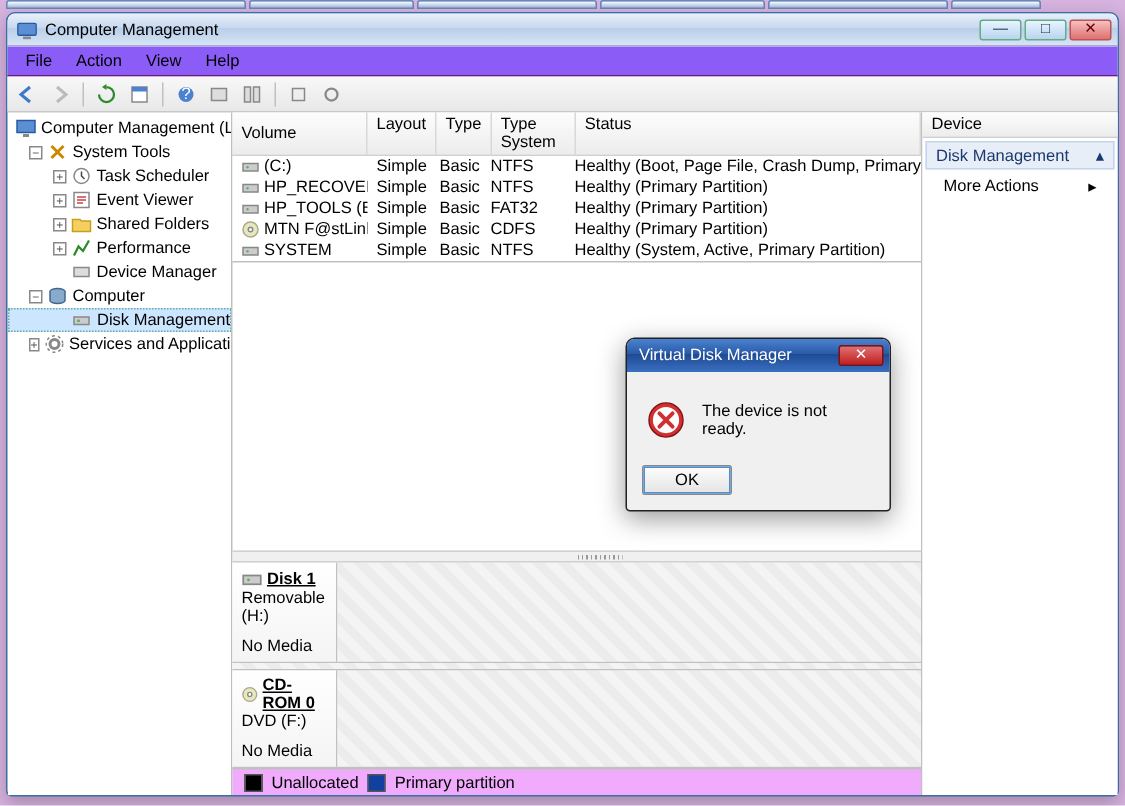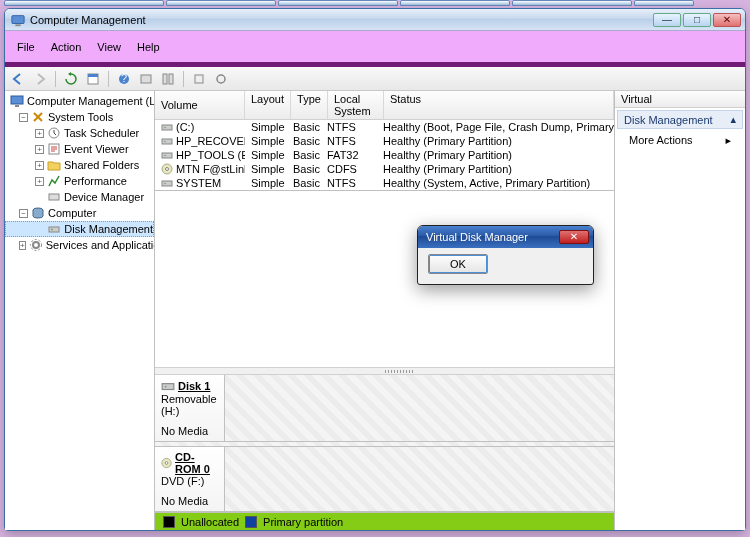--- a/index.html
+++ b/index.html
@@ -6,21 +6,21 @@
 body { background: #d7b3e0; width: 750px; height: 537px; overflow: hidden; position: relative; }
 .taskbar-frag { position: absolute; top: 0; left: 0; right: 0; height: 10px; display: flex; gap: 2px; padding: 0 4px; }
 .taskbar-frag .frag { height: 6px; background: linear-gradient(180deg,#fff,#a0c0e0); border: 1px solid #6688bb; border-radius: 2px 2px 0 0; flex: 0 0 auto; }
 .window { position: absolute; top: 8px; left: 4px; right: 4px; bottom: 6px; background: #fff; border: 1px solid #3a6ea5; border-radius: 6px 6px 4px 4px; box-shadow: 0 4px 12px rgba(0,0,0,0.25); display: flex; flex-direction: column; }
 .titlebar { height: 22px; background: linear-gradient(180deg,#e8f0fb 0%,#c8d8ee 45%,#b8cee8 46%,#d6e4f5 100%); border-bottom: 1px solid #aac; border-radius: 5px 5px 0 0; display: flex; align-items: center; padding: 0 4px 0 6px; }
 .titlebar .app-icon { width: 14px; height: 14px; margin-right: 5px; }
 .titlebar .title { flex: 1; color: #000; }
 .win-btns { display: flex; gap: 2px; }
 .win-btn { width: 28px; height: 14px; border-radius: 2px; border: 1px solid #6a8; background: linear-gradient(180deg,#e8f4ff,#b8d4f0); display:flex;align-items:center;justify-content:center;color:#234;font-size:10px;line-height:1; }
 .win-btn.close { border-color:#b55; background: linear-gradient(180deg,#f5c0c0,#e07070); color:#600; }
-.menubar { height: 36px; background:#f0abfc; border-bottom:5px solid #701a75; display:flex; align-items:center; padding:0 4px; gap:0; }
+.menubar { height: 20px; background:#8b5cf6; border-bottom:1px solid #701a75; display:flex; align-items:center; padding:0 4px; gap:0; }
 .menubar span { padding: 2px 8px; cursor:default; }
 .toolbar { height: 24px; background:linear-gradient(180deg,#f8f8f8,#e8e8e8); border-bottom:1px solid #c8c8c8; display:flex; align-items:center; padding:0 4px; gap:4px; }
 .tb-btn { width:18px; height:18px; display:flex;align-items:center;justify-content:center; border:1px solid transparent; border-radius:2px; }
 .tb-btn svg{width:14px;height:14px;}
 .tb-sep { width:1px; height:16px; background:#c0c0c0; margin:0 2px; }
 .content { flex:1; display:flex; min-height:0; }
 .tree-pane { width:150px; border-right:1px solid #c0c0c0; overflow:auto; background:#fff; padding:2px 0; }
 .tree-node { display:flex; align-items:center; height:16px; padding-left:2px; white-space:nowrap; cursor:default; }
 .tree-node .exp { width:9px; height:9px; border:1px solid #888; font-size:8px; line-height:7px; text-align:center; margin-right:3px; color:#555; }
 .tree-node .exp.none { border:none; }
@@ -38,21 +38,21 @@
 .vol-row .c-vol svg{width:12px;height:12px;flex:0 0 12px;}
 .gap-area { flex:1; min-height:0; overflow:auto; }
 .hsplit { height:8px; background:#f0f0f0; border-top:1px solid #d0d0d0; border-bottom:1px solid #d0d0d0; position:relative; }
 .hsplit::after{content:"";position:absolute;left:50%;top:2px;width:30px;height:3px;background:repeating-linear-gradient(90deg,#999 0 1px,transparent 1px 3px);}
 .disk-pane { background:#fff; }
 .disk-row { display:flex; border-bottom:1px solid #c0c0c0; }
 .disk-label { width:70px; border-right:1px solid #c0c0c0; padding:4px 6px; background:linear-gradient(180deg,#fff,#f4f4f4); }
 .disk-label .dname{font-weight:bold;display:flex;align-items:center;gap:3px;text-decoration:underline;}
 .disk-label svg{width:14px;height:14px;}
 .disk-region { flex:1; background:repeating-linear-gradient(45deg,#f4f4f4 0 6px,#ececec 6px 12px); padding:2px; }
-.legend { height:18px; border-top:1px solid #c0c0c0; background:#84cc16; display:flex; align-items:center; padding:0 8px; gap:6px; }
+.legend { height:18px; border-top:1px solid #c0c0c0; background:#f0abfc; display:flex; align-items:center; padding:0 8px; gap:6px; }
 .legend .sw{width:12px;height:12px;border:1px solid #555;}
 .actions-pane { width:130px; background:#fff; }
 .actions-head { background:linear-gradient(180deg,#fdfdfd,#ececec); border-bottom:1px solid #d0d0d0; padding:2px 6px; font-weight:normal; }
 .act-cat { background:#e8eef8; border:1px solid #c4d4ec; margin:2px; padding:2px 6px; display:flex; justify-content:space-between; align-items:center; color:#1a3a6e; }
 .act-item { padding:3px 14px; cursor:default; }
 .dialog { position:absolute; top:225px; left:417px; width:177px; background:#f0f0f0; border:1px solid #222; border-radius:6px 6px 3px 3px; box-shadow:0 5px 18px rgba(0,0,0,0.4); }
 .dlg-title { height:22px; background:linear-gradient(180deg,#4a82d0 0%,#2a5aa8 45%,#1e4a94 46%,#3a70c0 100%); border-radius:5px 5px 0 0; display:flex;align-items:center;padding:0 4px 0 8px;color:#fff;font-size:11px; }
 .dlg-title span{flex:1;}
 .dlg-close { width:30px; height:14px; background:linear-gradient(180deg,#e07070,#c02020); border:1px solid #801010; border-radius:2px; color:#fff; text-align:center; line-height:11px; font-size:10px; }
 .dlg-body { padding:18px 12px 10px; display:flex; align-items:center; gap:10px; }
@@ -227,21 +227,21 @@
           <span>Services and Applications</span>
         </div>
     </div>
 
     <div class="center-pane">
       <div class="vol-table">
         <div class="vol-head">
           <div class="c-vol">Volume</div>
           <div class="c-lay">Layout</div>
           <div class="c-typ">Type</div>
-          <div class="c-fs">Local System</div>
+          <div class="c-fs">Type System</div>
           <div class="c-st">Status</div>
         </div>
         <div class="vol-body" id="vol-body">
             <div class="vol-row">
               <div class="c-vol">
                 <svg viewBox="0 0 12 12">
                   <rect x="1" y="4" width="10" height="5" fill="#ccc" stroke="#888"></rect>
                   <circle cx="4" cy="6.5" r="0.8" fill="#6a6"></circle>
                 </svg>
                 <span>(C:)</span>
@@ -336,31 +336,39 @@
         </div>
       <div class="legend">
         <div class="sw" style="background:#000;"></div>
         <span>Unallocated</span>
         <div class="sw" style="background:#1040a0;"></div>
         <span>Primary partition</span>
       </div>
     </div>
 
     <div class="actions-pane">
-      <div class="actions-head">Virtual</div>
+      <div class="actions-head">Device</div>
       <div class="act-cat">
           <span>Disk Management</span>
           <span>▴</span>
         </div>
       <div class="act-item"><span>More Actions</span> <span style="float:right">▸</span></div>
     </div>
   </div>
 </div>
 
 <div class="dialog">
   <div class="dlg-title">
     <span>Virtual Disk Manager</span>
     <div class="dlg-close">✕</div>
   </div>
+  <div class="dlg-body">
+    <svg viewBox="0 0 32 32">
+        <circle cx="16" cy="16" r="13" fill="#d03030" stroke="#801010" stroke-width="1"></circle>
+        <circle cx="16" cy="16" r="10" fill="#fff"></circle>
+        <path d="M11 11 L21 21 M21 11 L11 21" stroke="#d03030" stroke-width="3" stroke-linecap="round"></path>
+      </svg>
+    <span>The device is not ready.</span>
+  </div>
   <div class="dlg-btns">
     <div class="dlg-btn">OK</div>
   </div>
 </div>
 
 </body></html>

